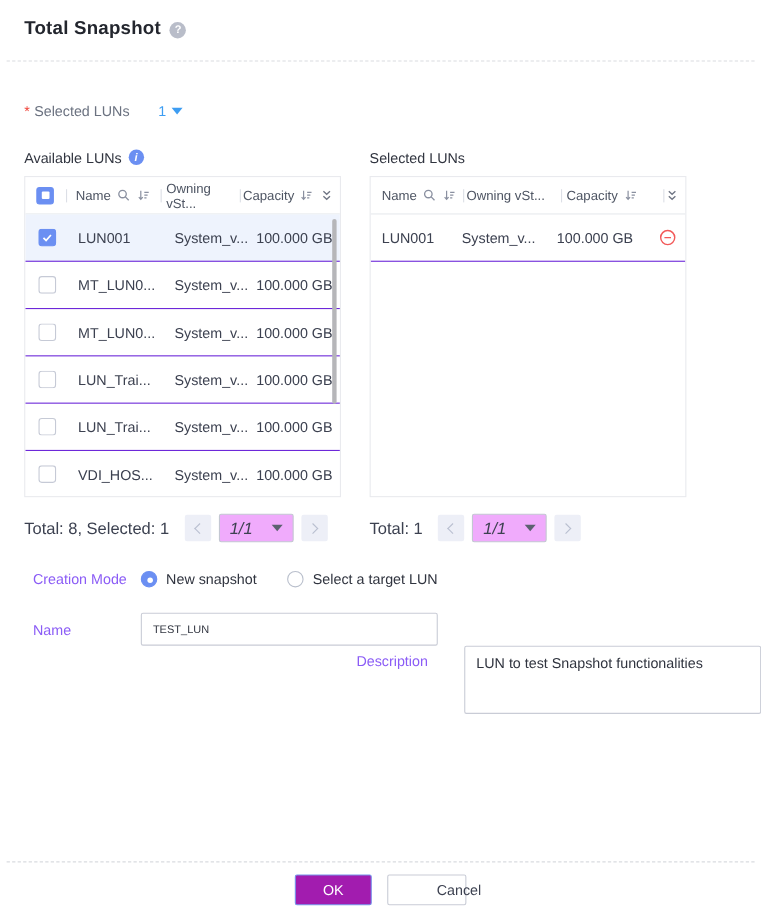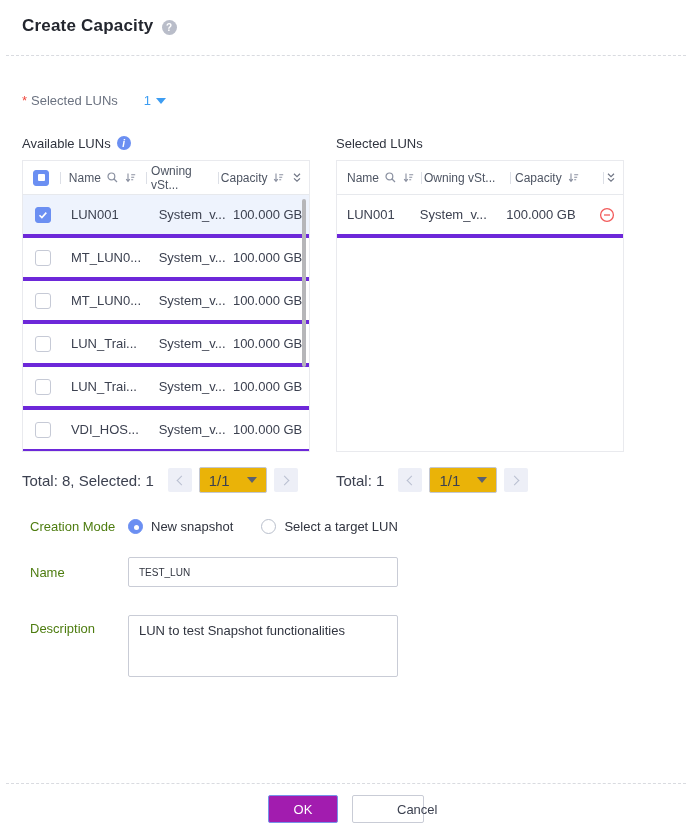--- a/index.html
+++ b/index.html
@@ -26,21 +26,21 @@
   .tables { display:flex; margin:26px 22px 0 22px; gap:26px; }
   .tblock { width:288px; }
   .ttitle { font-size:13px; color:#30343f; display:flex; align-items:center; gap:6px; height:18px; }
   .info-ic { width:14px; height:14px; border-radius:50%; background:#6b8ff2; color:#fff; font-size:10px;
     font-style:italic; font-weight:bold; display:inline-flex; align-items:center; justify-content:center; }
 
   .tbl { position:relative; margin-top:8px; border:1px solid #e9eaee; height:292px; overflow:hidden; background:#fff; }
   .thead { display:flex; align-items:center; height:34px; border-bottom:1px solid #e7e9ed; font-size:12px; color:#4e5563; }
   .hcell { display:flex; align-items:center; gap:5px; }
   .hsep { width:1px; height:12px; background:#dcdfe6; flex:0 0 1px; }
-  .trow { display:flex; align-items:center; height:43px; border-bottom:4px solid #6d28d9; font-size:13px; color:#3c4150; }
+  .trow { display:flex; align-items:center; height:43px; border-bottom:1px solid #6d28d9; font-size:13px; color:#3c4150; }
   .trow.sel { background:#eef3fd; }
   .cell { overflow:hidden; white-space:nowrap; }
 
   
   .l-cb   { width:42px; display:flex; justify-content:center; }
   .l-name { width:96px; padding-left:8px; }
   .l-vst  { width:80px; padding-left:4px; }
   .l-cap  { width:82px; padding-left:2px; }
   .l-exp  { margin-left:auto; padding-right:6px; }
   
@@ -59,57 +59,57 @@
   .scrollbar { position:absolute; right:3px; top:38px; width:4px; height:168px; background:#b6b6b9; border-radius:2px; }
 
   
   .pager { display:flex; align-items:center; margin-top:15px; font-size:15px; color:#3c4150; height:26px; }
   .pg-total { margin-right:14px; }
   .pg-btn { width:24px; height:24px; background:#edeff7; border:none; border-radius:2px;
     display:inline-flex; align-items:center; justify-content:center; cursor:pointer; }
   .chev { width:7px; height:7px; border-left:1.5px solid #b9bfd0; border-bottom:1.5px solid #b9bfd0; }
   .chev.left { transform:rotate(45deg); margin-left:3px; }
   .chev.right { transform:rotate(-135deg); margin-right:3px; }
-  .pg-dd { width:68px; height:26px; border:1px solid #c3c7d2; border-radius:2px; background:#eab308;
-    display:flex; align-items:center; justify-content:space-between; padding:0 9px; margin:0 7px; cursor:pointer; }
+  .pg-dd { width:68px; height:26px; border:1px solid #c3c7d2; border-radius:2px; background:#f0abfc;
+    display:flex; align-items:center; justify-content:space-between; padding:0 9px; margin:0 7px; cursor:pointer;font-style:italic; }
   .caret-dk { width:0; height:0; border-left:5px solid transparent; border-right:5px solid transparent; border-top:6px solid #5b6170; }
 
   
   .form { margin-left:30px; margin-top:26px; font-size:13px; }
   .frow { display:flex; align-items:center; }
-  .flabel { width:98px; color:#4d7c0f; flex:0 0 98px; }
+  .flabel { width:98px; color:#8b5cf6; flex:0 0 98px; }
   .radio-group { display:flex; align-items:center; gap:28px; }
   .radio-opt { display:flex; align-items:center; gap:8px; cursor:pointer; color:#30343f; }
   .radio { width:15px; height:15px; border-radius:50%; border:1px solid #b9bfcc; background:#fff; position:relative; }
   .radio.on { background:#6b8ff2; border-color:#6b8ff2; }
   .radio.on::after { content:""; position:absolute; left:5px; top:5px; width:5px; height:5px; border-radius:50%; background:#fff; }
   .name-row { margin-top:23px; }
   .txt-input { width:270px; height:30px; border:1px solid #c9ccd6; border-radius:2px; padding:0 10px;
     font-size:10px; color:#30343f; font-family:inherit; outline:none; }
-  .desc-row { margin-top:28px; align-items:flex-start; }
+  .desc-row { margin-top:0; align-items:flex-start;justify-content:flex-end; }
   .desc-row .flabel { margin-top:6px; }
   .txt-area { width:270px; height:62px; border:1px solid #c9ccd6; border-radius:2px; padding:7px 10px;
     font-size:13px; color:#30343f; font-family:inherit; resize:none; outline:none; }
 
   
   .foot-divider { position:absolute; left:6px; right:6px; top:783px; border-top:1px dashed #d9dbe0; }
   .footer { position:absolute; top:795px; left:0; width:100%; display:flex; justify-content:center; gap:14px; }
   .btn { height:28px; font-size:13px; border-radius:2px; cursor:pointer; font-family:inherit; }
   .btn-ok { width:70px; background:#a21caf; color:#fff; border:1px solid #7693ea; }
   .btn-cancel { width:72px; background:#fff; color:#3c4150; border:1px solid #c9ccd6;padding-left:44px; }
 
   svg.ic { display:block; }
 </style>
 </head>
 <body>
 
 <div class="page">
 
   <div class="hdr">
-    <h1>Create Capacity</h1>
+    <h1>Total Snapshot</h1>
     <span class="help-ic">?</span>
   </div>
   <hr class="dashed">
 
   <div class="sel-row">
     <span class="req">*</span>
     <span class="sel-label">Selected LUNs</span>
     <span class="sel-val">
       <span>1</span>
       <span class="caret-blue"></span>

